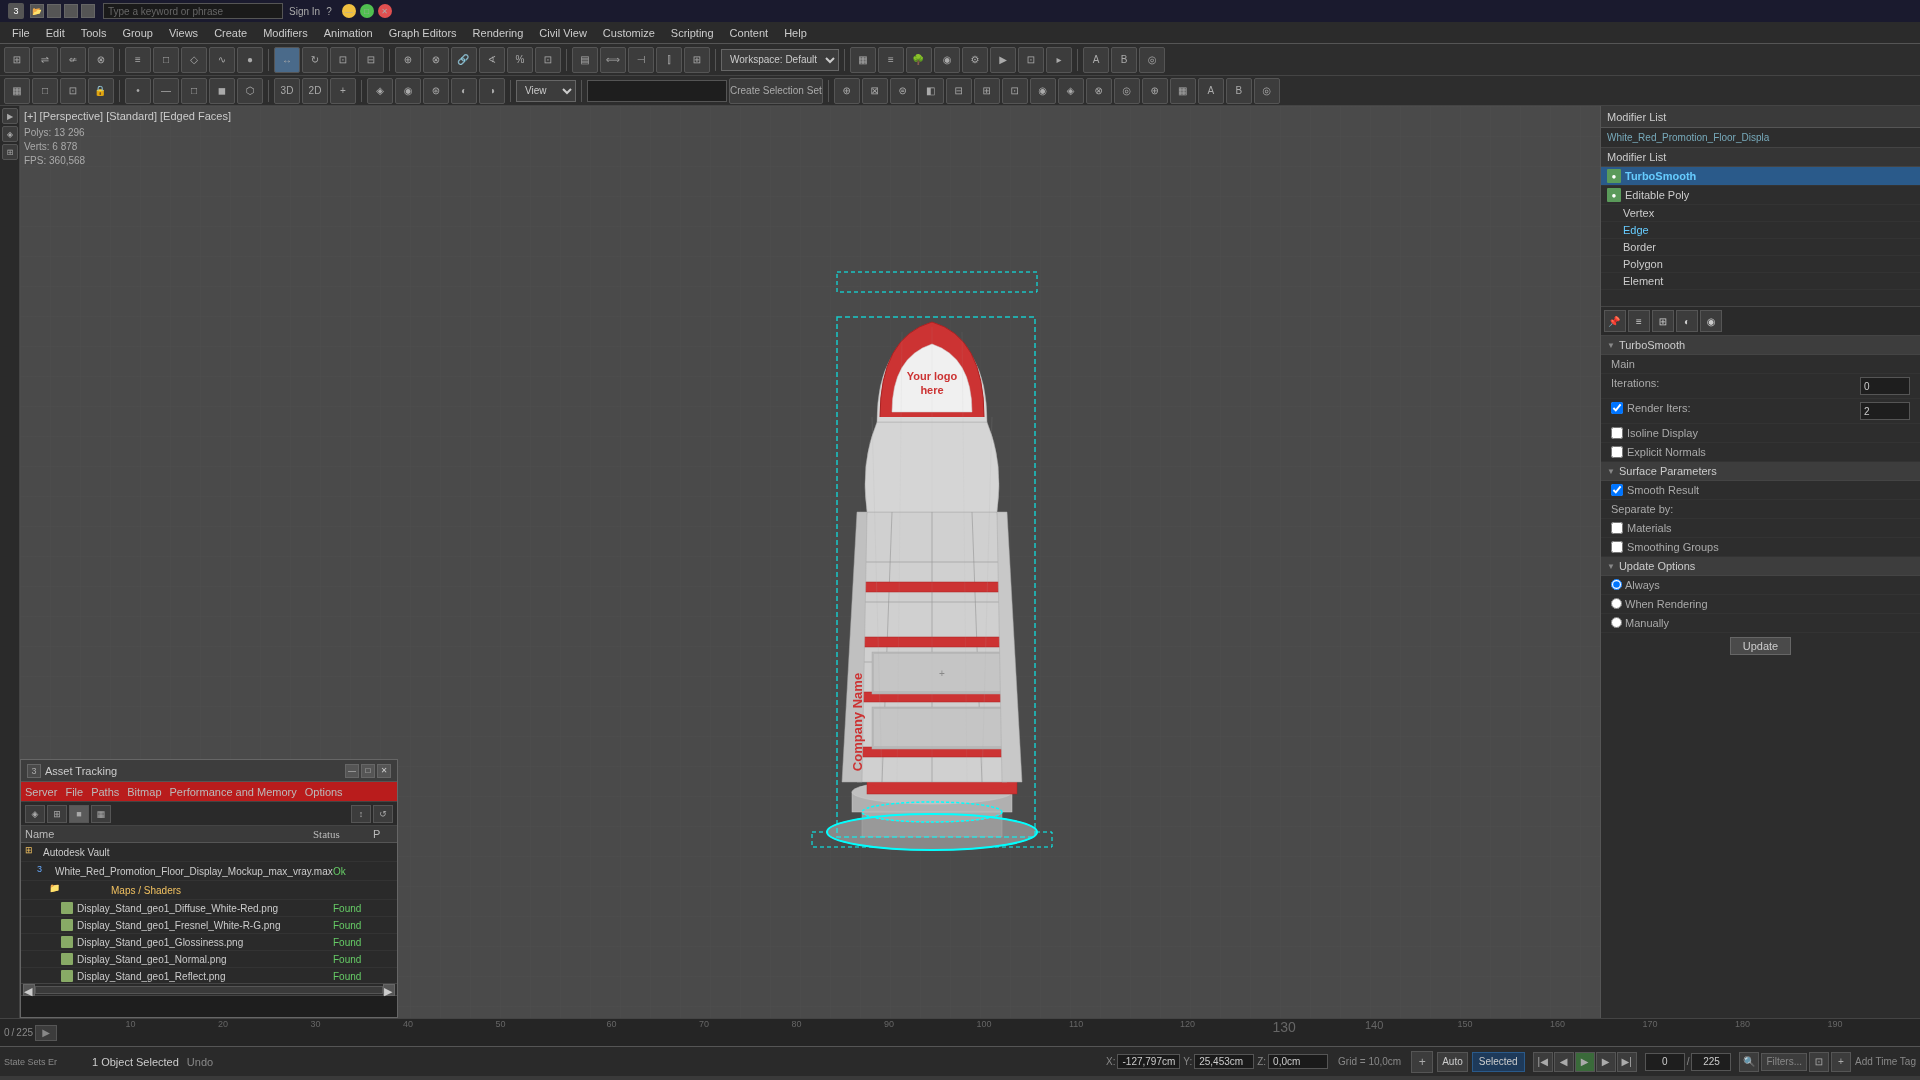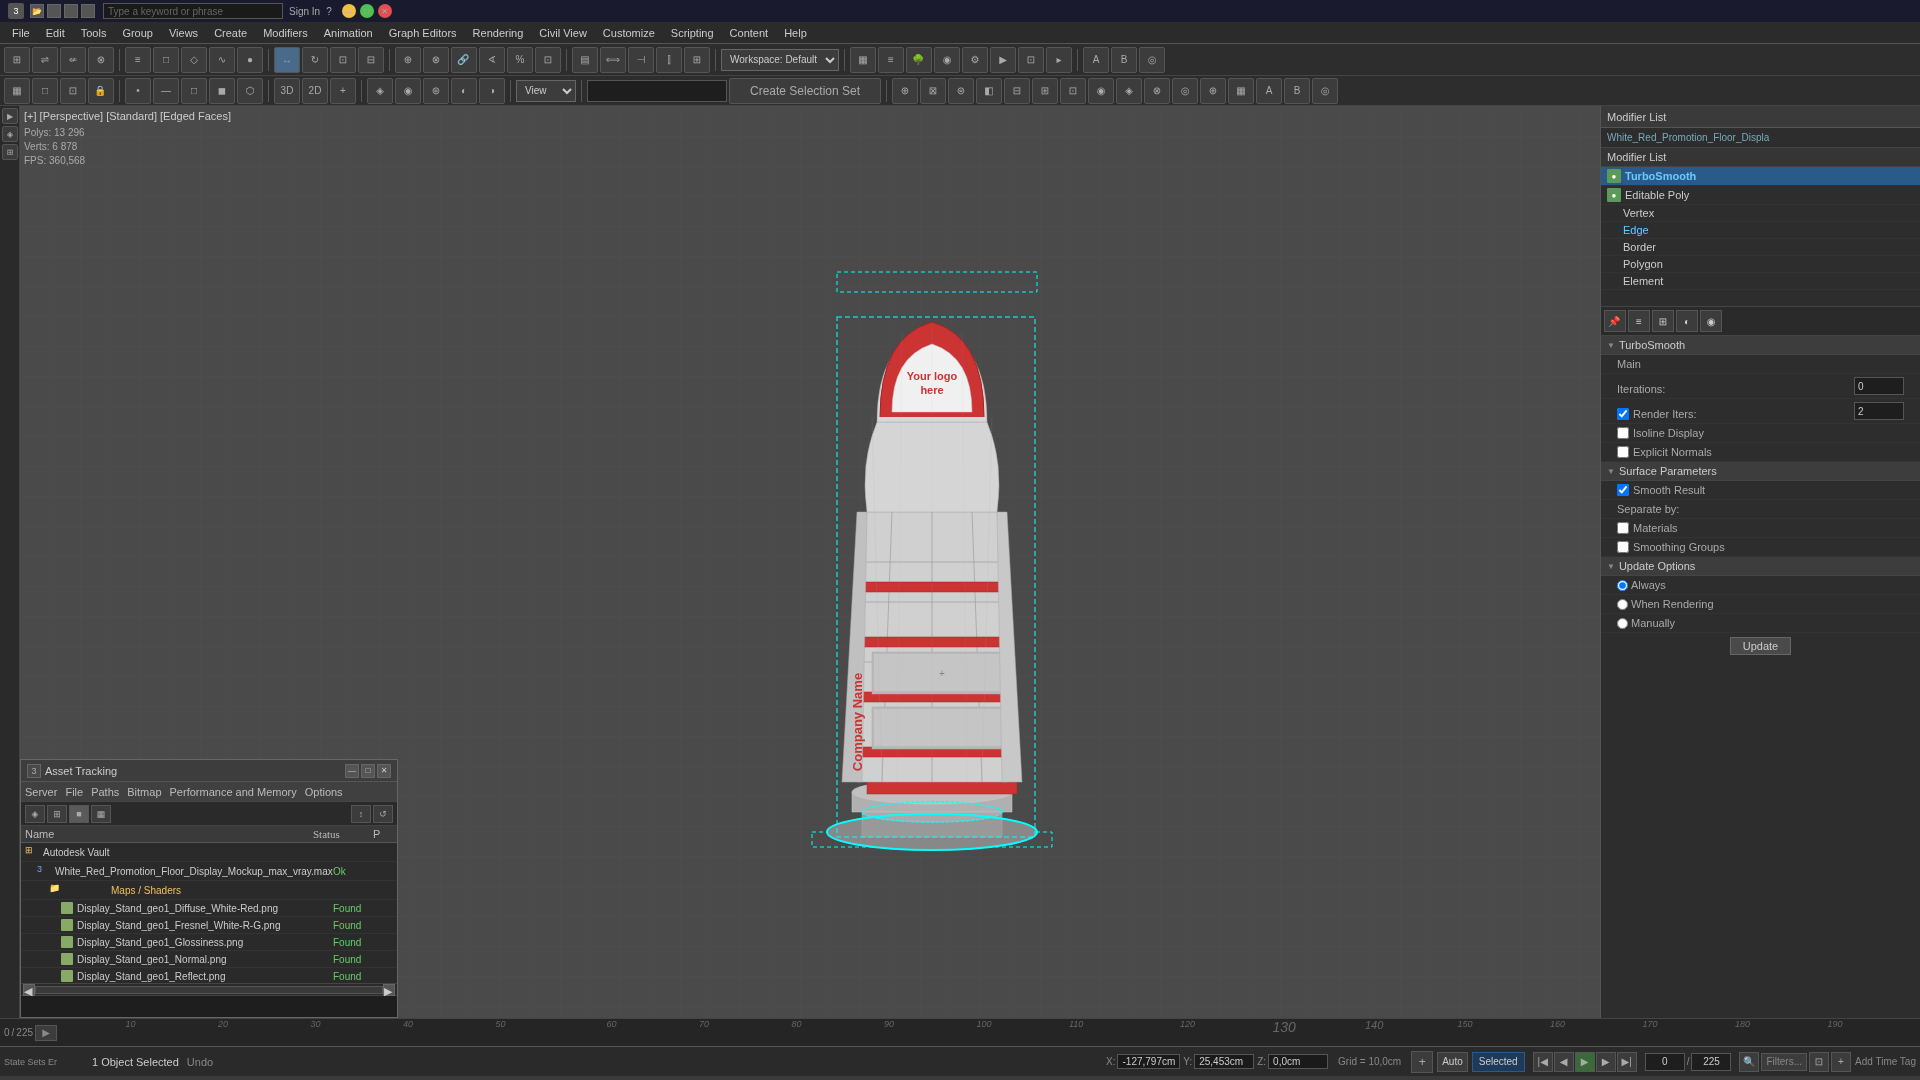--- a/index.html
+++ b/index.html
@@ -232,21 +232,21 @@
       background: #3d3d3d;
       display: flex;
       align-items: center;
       padding: 0 6px;
       color: #ccc;
       border-bottom: 1px solid #555;
     }
     .asset-title { flex: 1; }
     .asset-menu-bar {
       height: 20px;
-      background: #404040;
+      background: #b91c1c;
       display: flex;
       align-items: center;
       padding: 0 4px;
       border-bottom: 1px solid #444;
       gap: 8px;
     }
     .asset-menu-item { color: #bbb; cursor: pointer; }
     .asset-toolbar {
       height: 24px;
       background: #2a2a2a;
@@ -518,22 +518,22 @@
       display: flex; align-items: center;
       cursor: pointer;
     }
     .rp-section-title::before {
       content: '▼';
       margin-right: 4px;
       font-size: 8px;
       color: #888;
     }
     .rp-row {
-      display: flex; align-items: flex-end;
-      padding: 3px 16px;
+      display: flex; align-items: flex-start;
+      padding: 3px 10px;
       border-bottom: 1px solid #333;
       font-size: 11px;
     }
     .rp-label { color: #aaa; flex: 1; }
     .rp-input {
       width: 50px;
       height: 18px;
       background: #1e1e1e;
       border: 1px solid #555;
       color: #ccc;
@@ -700,21 +700,21 @@
   <div class="tb-btn">⊛</div>
   <div class="tb-btn">◐</div>
   <div class="tb-btn">◑</div>
   <div class="tb-separator"></div>
   <select class="tb-dropdown" style="width:60px;">
     <option>View</option>
   </select>
   <div class="tb-separator"></div>
   <div style="display:flex;align-items:center;gap:2px;">
     <input type="text" style="width: 140px; height: 22px; background: rgb(30, 30, 30); border: 1px solid rgb(85, 85, 85); color: rgb(204, 204, 204); font-size: 10px; padding: 0px 4px;" placeholder="">
-    <div class="tb-btn" style="width:auto;padding:0 20px;font-size:12px;">Create Selection Set</div>
+    <div class="tb-btn" style="width:auto;padding:0 0;font-size:10px;">Create Selection Set</div>
   </div>
   <div class="tb-separator"></div>
   <div class="tb-btn">⊕</div>
   <div class="tb-btn">⊠</div>
   <div class="tb-btn">⊜</div>
   <div class="tb-btn">◧</div>
   <div class="tb-btn">⊟</div>
   <div class="tb-btn">⊞</div>
   <div class="tb-btn">⊡</div>
   <div class="tb-btn">◉</div>
@@ -1139,21 +1139,21 @@
 
 <div id="timeline-ruler" style="height:28px;background:#252525;border-top:1px solid #444;position:relative;overflow:hidden;">
 
   <div style="position:absolute;left:4px;top:50%;transform:translateY(-50%);display:flex;align-items:center;gap:2px;font-size:10px;color:#888;">
     <span>0</span>
     <span>/</span>
     <span>225</span>
     <div style="width:22px;height:16px;background:#3c3c3c;border:1px solid #555;cursor:pointer;font-size:10px;display:flex;align-items:center;justify-content:center;">▶</div>
   </div>
 
-  <div style="position:absolute;left:70px;right:0;top:0;bottom:0;display:flex;padding-bottom:2px;font-style:italic;">
+  <div style="position:absolute;left:70px;right:0;top:0;bottom:0;display:flex;padding-bottom:2px;">
     <div style="position:relative;width:100%;height:100%;">
       <span style="position:absolute;left:3%;font-size:9px;color:#666;">10</span>
       <span style="position:absolute;left:8%;font-size:9px;color:#666;">20</span>
       <span style="position:absolute;left:13%;font-size:9px;color:#666;">30</span>
       <span style="position:absolute;left:18%;font-size:9px;color:#666;">40</span>
       <span style="position:absolute;left:23%;font-size:9px;color:#666;">50</span>
       <span style="position:absolute;left:29%;font-size:9px;color:#666;">60</span>
       <span style="position:absolute;left:34%;font-size:9px;color:#666;">70</span>
       <span style="position:absolute;left:39%;font-size:9px;color:#666;">80</span>
       <span style="position:absolute;left:44%;font-size:9px;color:#666;">90</span>

